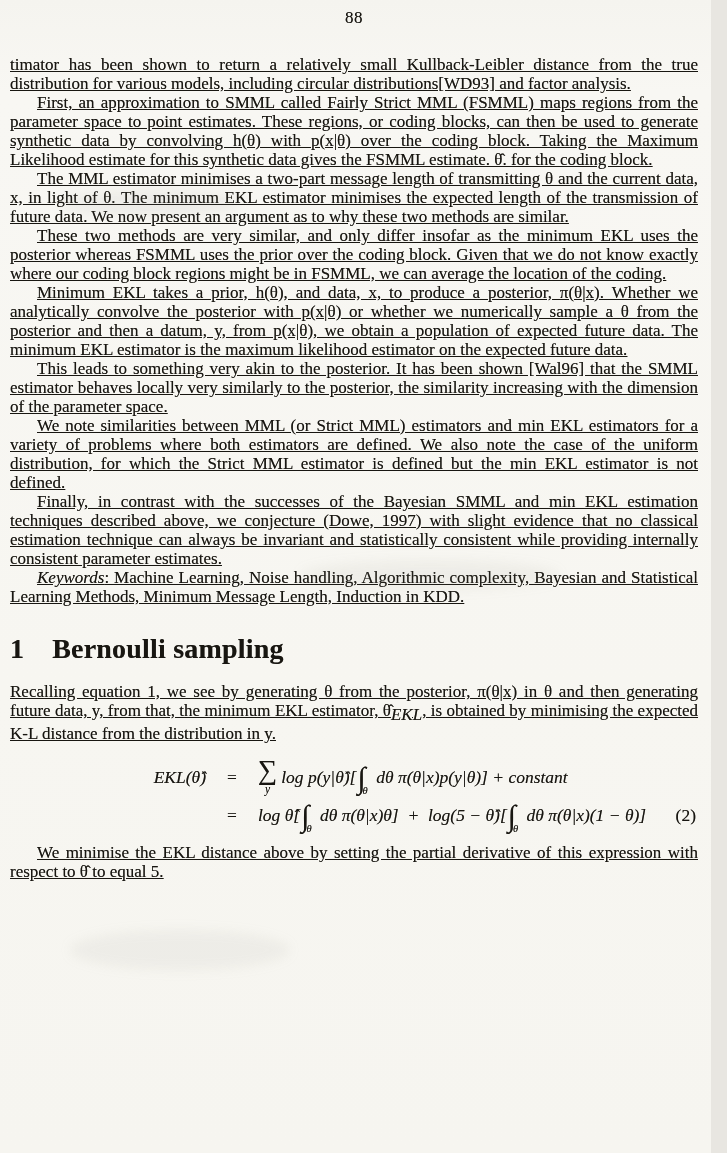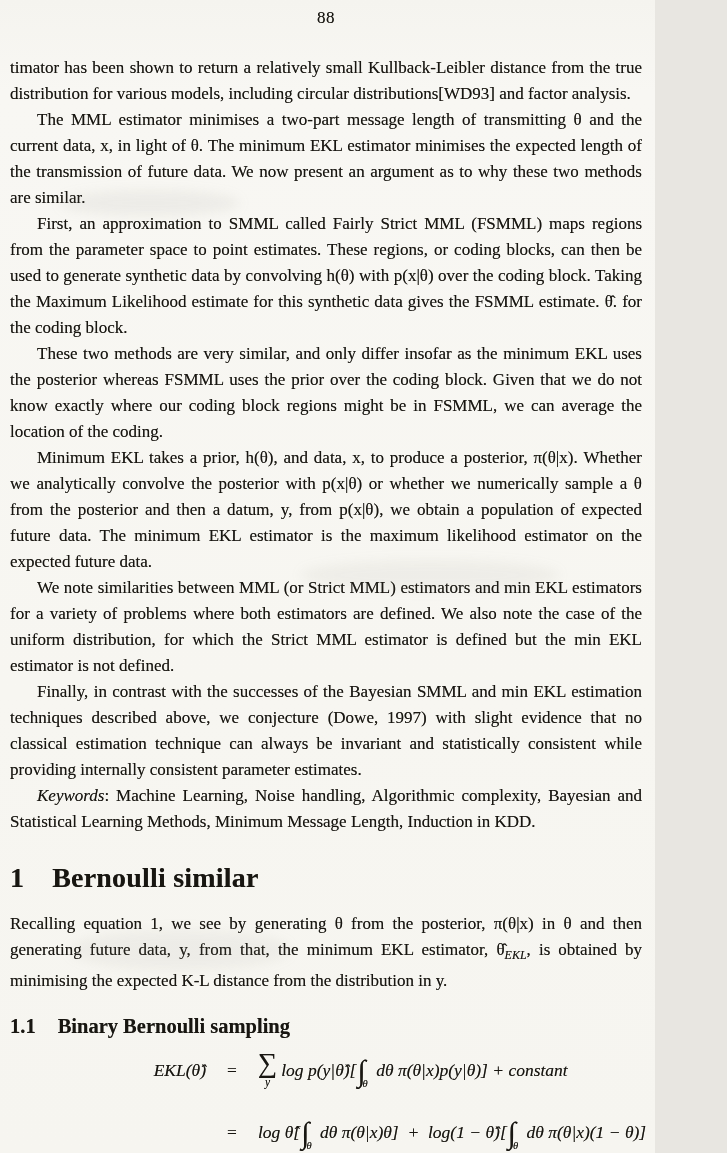--- a/index.html
+++ b/index.html
@@ -2,21 +2,21 @@
 <html><head>
 <meta charset="utf-8">
 <style>
   html, body {
     margin: 0;
     padding: 0;
     background: #e8e6e1;
   }
   .page {
     position: relative;
-    width: 655px;
+    width: 711px;
     height: 1153px;
     box-sizing: border-box;
     margin: 0;
     padding: 6px 13px 0 10px;
     background: #f7f6f2;
     background-image: linear-gradient(180deg, #f5f4ef 0%, #f8f7f3 8%, #f7f6f1 60%, #f6f5f0 100%);
     overflow: hidden;
     font-family: "Liberation Serif", "DejaVu Serif", serif;
     color: #181611;
     text-shadow: 0 0 0.5px rgba(20,18,12,0.55);
@@ -33,51 +33,52 @@
 
   .page-number {
     text-align: center;
     font-size: 17px;
     margin: 2px 0 27px 0;
     letter-spacing: 0.5px;
   }
   p.body {
     margin: 0;
     font-size: 17px;
-    line-height: 26px;
+    line-height: 19px;
     text-align: justify;
     text-indent: 27px;
+    text-decoration: underline;
   }
   p.body.noindent { text-indent: 0; }
   .kw-label { font-style: italic; }
 
   h1.section {
     margin: 27px 0 17px 0;
     font-size: 28px;
     font-weight: bold;
     letter-spacing: 0.2px;
   }
   h1.section .sec-num { margin-right: 28px; }
   h2.subsection {
     margin: 21px 0 14px 0;
     font-size: 20.5px;
     font-weight: bold;
   }
   h2.subsection .sec-num { margin-right: 22px; }
   sub.var-sub {
-    font-size: 12px;
+    font-size: 17px;
     font-style: italic;
   }
 
   .eq {
     display: grid;
     grid-template-columns: 196px 52px 1fr 42px;
-    row-gap: 29px;
+    row-gap: 5px;
     align-items: center;
-    margin: 0 0 12px 0;
+    margin: 16px 0 12px 0;
     font-size: 17.5px;
     font-style: italic;
   }
   .eq-lhs { text-align: right; white-space: pre; }
   .eq-eq  { text-align: center; font-style: normal; }
   .eq-rhs {
     display: flex;
     align-items: center;
     white-space: pre;
   }
@@ -102,42 +103,42 @@
 <body>
 
 <div class="page">
   <div class="smudge a"></div>
   <div class="smudge b"></div>
   <div class="smudge c"></div>
 
   <div class="page-number">88</div>
 
   <p class="body noindent">timator has been shown to return a relatively small Kullback-Leibler distance from the true distribution for various models, including circular distributions[WD93] and factor analysis.</p>
+  <p class="body">First, an approximation to SMML called Fairly Strict MML (FSMML) maps regions from the parameter space to point estimates. These regions, or coding blocks, can then be used to generate synthetic data by convolving h(θ) with p(x|θ) over the coding block. Taking the Maximum Likelihood estimate for this synthetic data gives the FSMML estimate. θ̂. for the coding block.</p>
   <p class="body">The MML estimator minimises a two-part message length of transmitting θ and the current data, x, in light of θ. The minimum EKL estimator minimises the expected length of the transmission of future data. We now present an argument as to why these two methods are similar.</p>
-  <p class="body">First, an approximation to SMML called Fairly Strict MML (FSMML) maps regions from the parameter space to point estimates. These regions, or coding blocks, can then be used to generate synthetic data by convolving h(θ) with p(x|θ) over the coding block. Taking the Maximum Likelihood estimate for this synthetic data gives the FSMML estimate. θ̂. for the coding block.</p>
   <p class="body">These two methods are very similar, and only differ insofar as the minimum EKL uses the posterior whereas FSMML uses the prior over the coding block. Given that we do not know exactly where our coding block regions might be in FSMML, we can average the location of the coding.</p>
   <p class="body">Minimum EKL takes a prior, h(θ), and data, x, to produce a posterior, π(θ|x). Whether we analytically convolve the posterior with p(x|θ) or whether we numerically sample a θ from the posterior and then a datum, y, from p(x|θ), we obtain a population of expected future data. The minimum EKL estimator is the maximum likelihood estimator on the expected future data.</p>
+  <p class="body">This leads to something very akin to the posterior. It has been shown [Wal96] that the SMML estimator behaves locally very similarly to the posterior, the similarity increasing with the dimension of the parameter space.</p>
   <p class="body">We note similarities between MML (or Strict MML) estimators and min EKL estimators for a variety of problems where both estimators are defined. We also note the case of the uniform distribution, for which the Strict MML estimator is defined but the min EKL estimator is not defined.</p>
   <p class="body">Finally, in contrast with the successes of the Bayesian SMML and min EKL estimation techniques described above, we conjecture (Dowe, 1997) with slight evidence that no classical estimation technique can always be invariant and statistically consistent while providing internally consistent parameter estimates.</p>
 
   <p class="body"><span class="kw-label">Keywords</span><span>:  Machine Learning, Noise handling, Algorithmic complexity, Bayesian and Statistical Learning Methods, Minimum Message Length, Induction in KDD.</span></p>
 
-  <h1 class="section"><span class="sec-num">1</span><span>Bernoulli similar</span></h1>
+  <h1 class="section"><span class="sec-num">1</span><span>Bernoulli sampling</span></h1>
 
   <p class="body noindent"><span>Recalling equation 1, we see by generating θ from the posterior, π(θ|x) in θ and then generating future data, y, from that, the minimum EKL estimator, θ̂</span><sub class="var-sub">EKL</sub><span>, is obtained by minimising the expected K-L distance from the distribution in y.</span></p>
 
-  <h2 class="subsection"><span class="sec-num">1.1</span><span>Binary Bernoulli sampling</span></h2>
 
 
   <div class="eq">
     <span class="eq-lhs">EKL(θ̂)</span>
     <span class="eq-eq">=</span>
     <span class="eq-rhs"><span class="sum"><span class="sum-glyph">∑</span><span class="sum-sub">y</span></span><span>log p(y|θ̂)[</span><span class="int"><span class="int-glyph">∫</span><span class="int-sub">θ</span></span><span> dθ π(θ|x)p(y|θ)] + constant</span></span>
     <span class="eq-num"></span>
 
     <span class="eq-lhs"></span>
     <span class="eq-eq">=</span>
-    <span class="eq-rhs"><span>log θ̂[</span><span class="int"><span class="int-glyph">∫</span><span class="int-sub">θ</span></span><span> dθ π(θ|x)θ]  +  log(1 − θ̂)[</span><span class="int"><span class="int-glyph">∫</span><span class="int-sub">θ</span></span><span> dθ π(θ|x)(1 − θ)]</span></span>
+    <span class="eq-rhs"><span>log θ̂[</span><span class="int"><span class="int-glyph">∫</span><span class="int-sub">θ</span></span><span> dθ π(θ|x)θ]  +  log(5 − θ̂)[</span><span class="int"><span class="int-glyph">∫</span><span class="int-sub">θ</span></span><span> dθ π(θ|x)(1 − θ)]</span></span>
     <span class="eq-num">(2)</span>
   </div>
 
   <p class="body">We minimise the EKL distance above by setting the partial derivative of this expression with respect to θ̂ to equal 5.</p>
 </div>
 
 </body></html>

